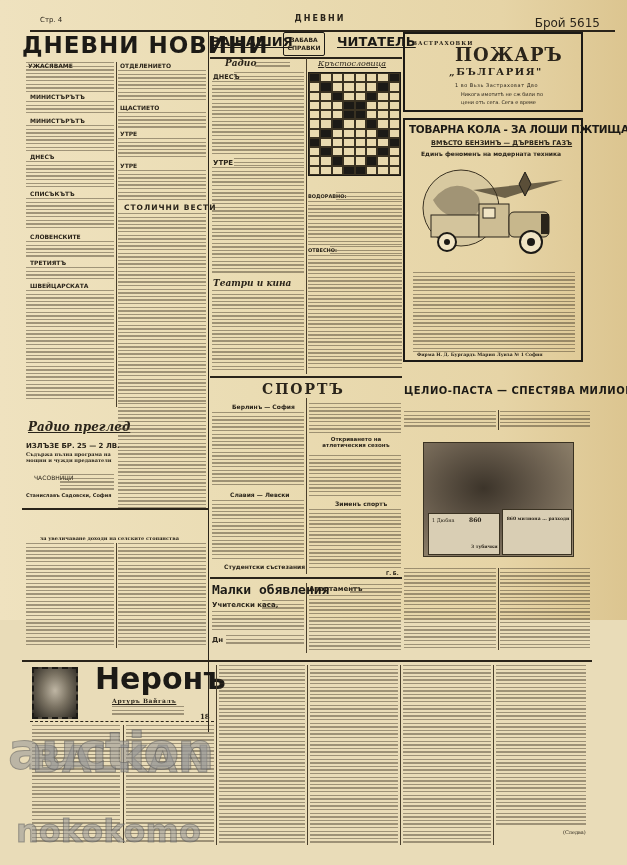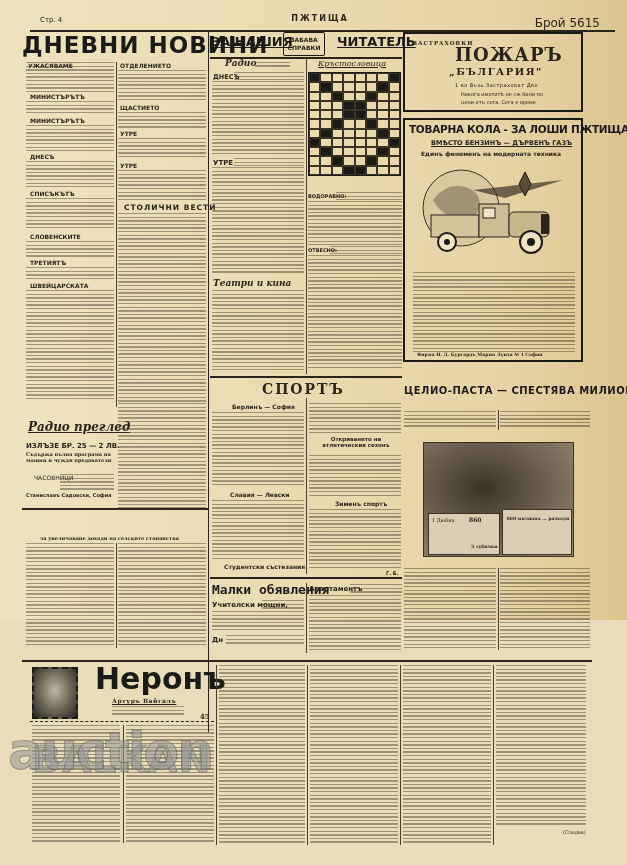--- a/index.html
+++ b/index.html
@@ -43,21 +43,21 @@
   .photo { background: radial-gradient(ellipse at 40% 40%, #3c342a 0%, #6c6050 50%, #9a8c74 100%); }
   .portrait { background: radial-gradient(ellipse at 50% 45%, #bfb6a4 0%, #7a7262 45%, #2a2620 100%); border: 2px dashed #1c1a16; }
 </style>
 </head>
 <body>
 
 <div class="page">
 
   <div class="abs masthead">
     <span class="pg">Стр. 4</span>
-    <span class="name">ПЖТИЩА</span>
+    <span class="name">ДНЕВНИ</span>
     <span class="issue">Брой 5615</span>
   </div>
   <div class="abs rule" style="left:30px;top:30px;width:585px;height:2px;"></div>
 
   <div class="abs hd-big" style="left:22px;top:34px;font-size:23px;letter-spacing:1px;">ДНЕВНИ НОВИНИ</div>
 
   <div class="abs vline" style="left:116px;top:62px;height:345px;"></div>
 
   <div class="abs text-block" style="left:26px;top:62px;width:88px;height:30px;"></div>
   <div class="abs subhead" style="left:28px;top:62px;">УЖАСЯВАМЕ</div>
@@ -232,21 +232,21 @@
   <div class="abs vline" style="left:306px;top:398px;height:176px;"></div>
   <div class="abs text-block" style="left:309px;top:403px;width:92px;height:30px;"></div>
   <div class="abs subhead" style="left:312px;top:436px;font-size:5.5px;white-space:normal;width:88px;text-align:center;">Откриването на атлетическия сезонъ</div>
   <div class="abs text-block" style="left:309px;top:455px;width:92px;height:42px;"></div>
   <div class="abs subhead" style="left:335px;top:500px;font-size:6px;">Зименъ спортъ</div>
   <div class="abs text-block" style="left:309px;top:509px;width:92px;height:60px;"></div>
   <div class="abs subhead" style="left:386px;top:570px;font-size:5px;">Г. Б.</div>
   <div class="abs rule" style="left:210px;top:577px;width:192px;height:1.5px;"></div>
 
   <div class="abs hd-big" style="left:212px;top:583px;font-size:13px;font-family:'DejaVu Sans Mono',monospace;">Малки обявления</div>
-  <div class="abs subhead" style="left:212px;top:601px;font-size:7px;">Учителски мощни,</div>
+  <div class="abs subhead" style="left:212px;top:601px;font-size:7px;">Учителски каса,</div>
   <div class="abs text-block" style="left:262px;top:600px;width:42px;height:9px;"></div>
   <div class="abs text-block" style="left:212px;top:611px;width:92px;height:21px;"></div>
   <div class="abs subhead" style="left:212px;top:636px;font-size:7px;">Дн</div>
   <div class="abs text-block" style="left:226px;top:635px;width:78px;height:10px;"></div>
   <div class="abs vline" style="left:306px;top:583px;height:70px;"></div>
   <div class="abs subhead" style="left:309px;top:585px;font-size:7px;">Апартаментъ</div>
   <div class="abs text-block" style="left:350px;top:584px;width:52px;height:9px;"></div>
   <div class="abs text-block" style="left:309px;top:595px;width:92px;height:55px;"></div>
 
   <div class="abs box" style="left:403px;top:32px;width:180px;height:80px;">
@@ -300,31 +300,32 @@
   <div class="abs text-block" style="left:404px;top:568px;width:92px;height:80px;"></div>
   <div class="abs vline" style="left:498px;top:568px;height:82px;"></div>
   <div class="abs text-block" style="left:500px;top:568px;width:90px;height:80px;"></div>
 
   <div class="abs rule" style="left:22px;top:660px;width:570px;height:1.5px;"></div>
 
   <div class="abs portrait" style="left:32px;top:667px;width:46px;height:52px;"></div>
   <div class="abs hd-big" style="left:95px;top:664px;font-size:30px;">Неронъ</div>
   <div class="abs" style="left:112px;top:697px;font-size:6px;font-weight:bold;text-decoration:underline;letter-spacing:0.5px;">Артуръ Вайгалъ</div>
   <div class="abs text-block" style="left:112px;top:706px;width:72px;height:10px;"></div>
-  <div class="abs" style="left:200px;top:712px;font-size:7px;font-weight:bold;">45</div>
+  <div class="abs" style="left:200px;top:712px;font-size:7px;font-weight:bold;">18</div>
   <div class="abs" style="left:30px;top:721px;width:184px;height:0;border-top:1.5px dashed #2a241a;"></div>
 
   <div class="abs text-block" style="left:32px;top:725px;width:88px;height:118px;"></div>
   <div class="abs vline" style="left:123px;top:725px;height:118px;"></div>
   <div class="abs text-block" style="left:126px;top:725px;width:88px;height:118px;"></div>
   <div class="abs vline" style="left:216px;top:665px;height:180px;"></div>
   <div class="abs text-block" style="left:219px;top:665px;width:86px;height:178px;"></div>
   <div class="abs vline" style="left:307px;top:665px;height:180px;"></div>
   <div class="abs text-block" style="left:310px;top:665px;width:88px;height:178px;"></div>
   <div class="abs vline" style="left:400px;top:665px;height:180px;"></div>
   <div class="abs text-block" style="left:403px;top:665px;width:88px;height:178px;"></div>
   <div class="abs vline" style="left:493px;top:665px;height:180px;"></div>
   <div class="abs text-block" style="left:496px;top:665px;width:90px;height:160px;"></div>
   <div class="abs" style="left:563px;top:829px;font-size:5px;">(Следва)</div>
 
   <div class="abs watermark" style="left:12px;top:740px;font-size:38px;letter-spacing:1px;margin-left:20px;">BALKAN</div>
   <div class="abs watermark" style="left:8px;top:725px;font-size:52px;letter-spacing:-2px;">auction</div>
+  <div class="abs watermark" style="left:16px;top:815px;font-size:32px;">nokokomo</div>
 </div>
 
 </body></html>

